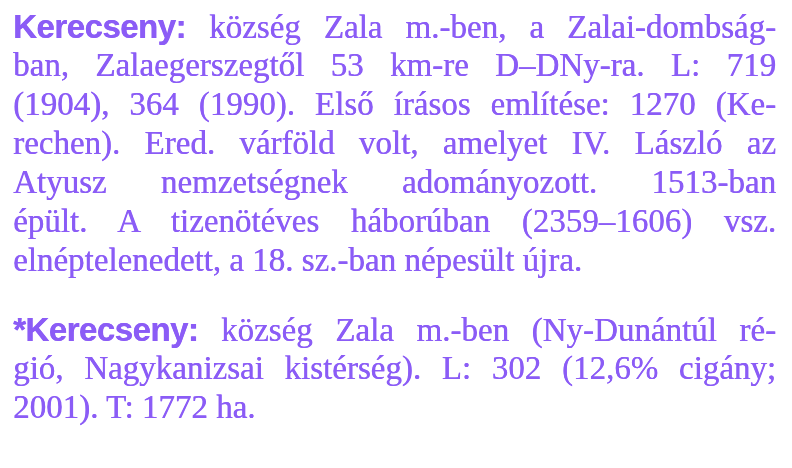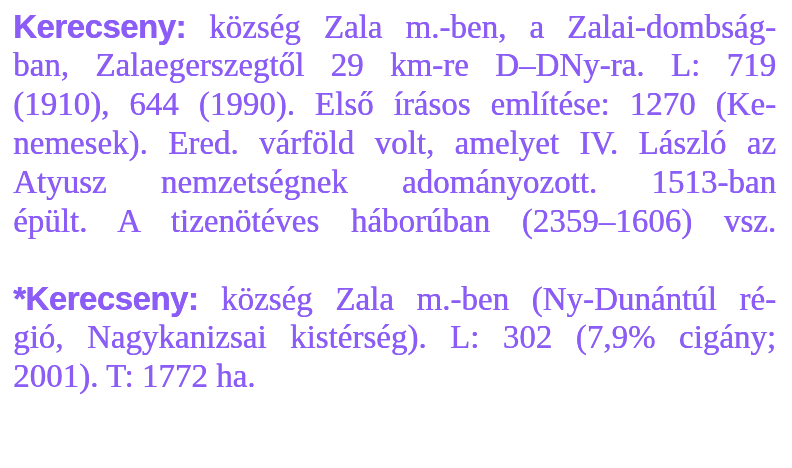--- a/index.html
+++ b/index.html
@@ -19,21 +19,21 @@
     padding: 7px 16px 0 13px;
     font-family: "Liberation Serif", serif;
     font-size: 33px;
     color: #8b5cf6;
     text-shadow: 0.4px 0 0 currentColor; 
   }
   .entry {
     margin: 0;
   }
   .entry + .entry {
-    margin-top: 38px;
+    margin-top: 30px;
   }
   .line {
     height: 39px;
     line-height: 39px;
     text-align: justify;
     text-align-last: justify;
     overflow: hidden;
   }
   .line.last {
     text-align-last: left;
@@ -44,26 +44,27 @@
     letter-spacing: -0.5px;
   }
 </style>
 </head>
 <body>
 
 <div class="page">
 
   <div class="entry">
     <div class="line"><span class="headword">Kerecseny:</span><span> község Zala m.-ben, a Zalai-dombság-</span></div>
-    <div class="line">ban, Zalaegerszegtől 29 km-re D–DNy-ra. L: 719</div>
-    <div class="line">(1910), 644 (1990). Első írásos említése: 1270 (Ke-</div>
-    <div class="line">nemesek). Ered. várföld volt, amelyet IV. László az</div>
+    <div class="line">ban, Zalaegerszegtől 53 km-re D–DNy-ra. L: 719</div>
+    <div class="line">(1904), 364 (1990). Első írásos említése: 1270 (Ke-</div>
+    <div class="line">rechen). Ered. várföld volt, amelyet IV. László az</div>
     <div class="line">Atyusz nemzetségnek adományozott. 1513-ban</div>
     <div class="line">épült. A tizenötéves háborúban (2359–1606) vsz.</div>
+    <div class="line last">elnéptelenedett, a 18. sz.-ban népesült újra.</div>
   </div>
 
   <div class="entry">
     <div class="line"><span class="headword">*Kerecseny:</span><span> község Zala m.-ben (Ny-Dunántúl ré-</span></div>
-    <div class="line">gió, Nagykanizsai kistérség). L: 302 (7,9% cigány;</div>
+    <div class="line">gió, Nagykanizsai kistérség). L: 302 (12,6% cigány;</div>
     <div class="line last">2001). T: 1772 ha.</div>
   </div>
 
 </div>
 
 </body></html>

